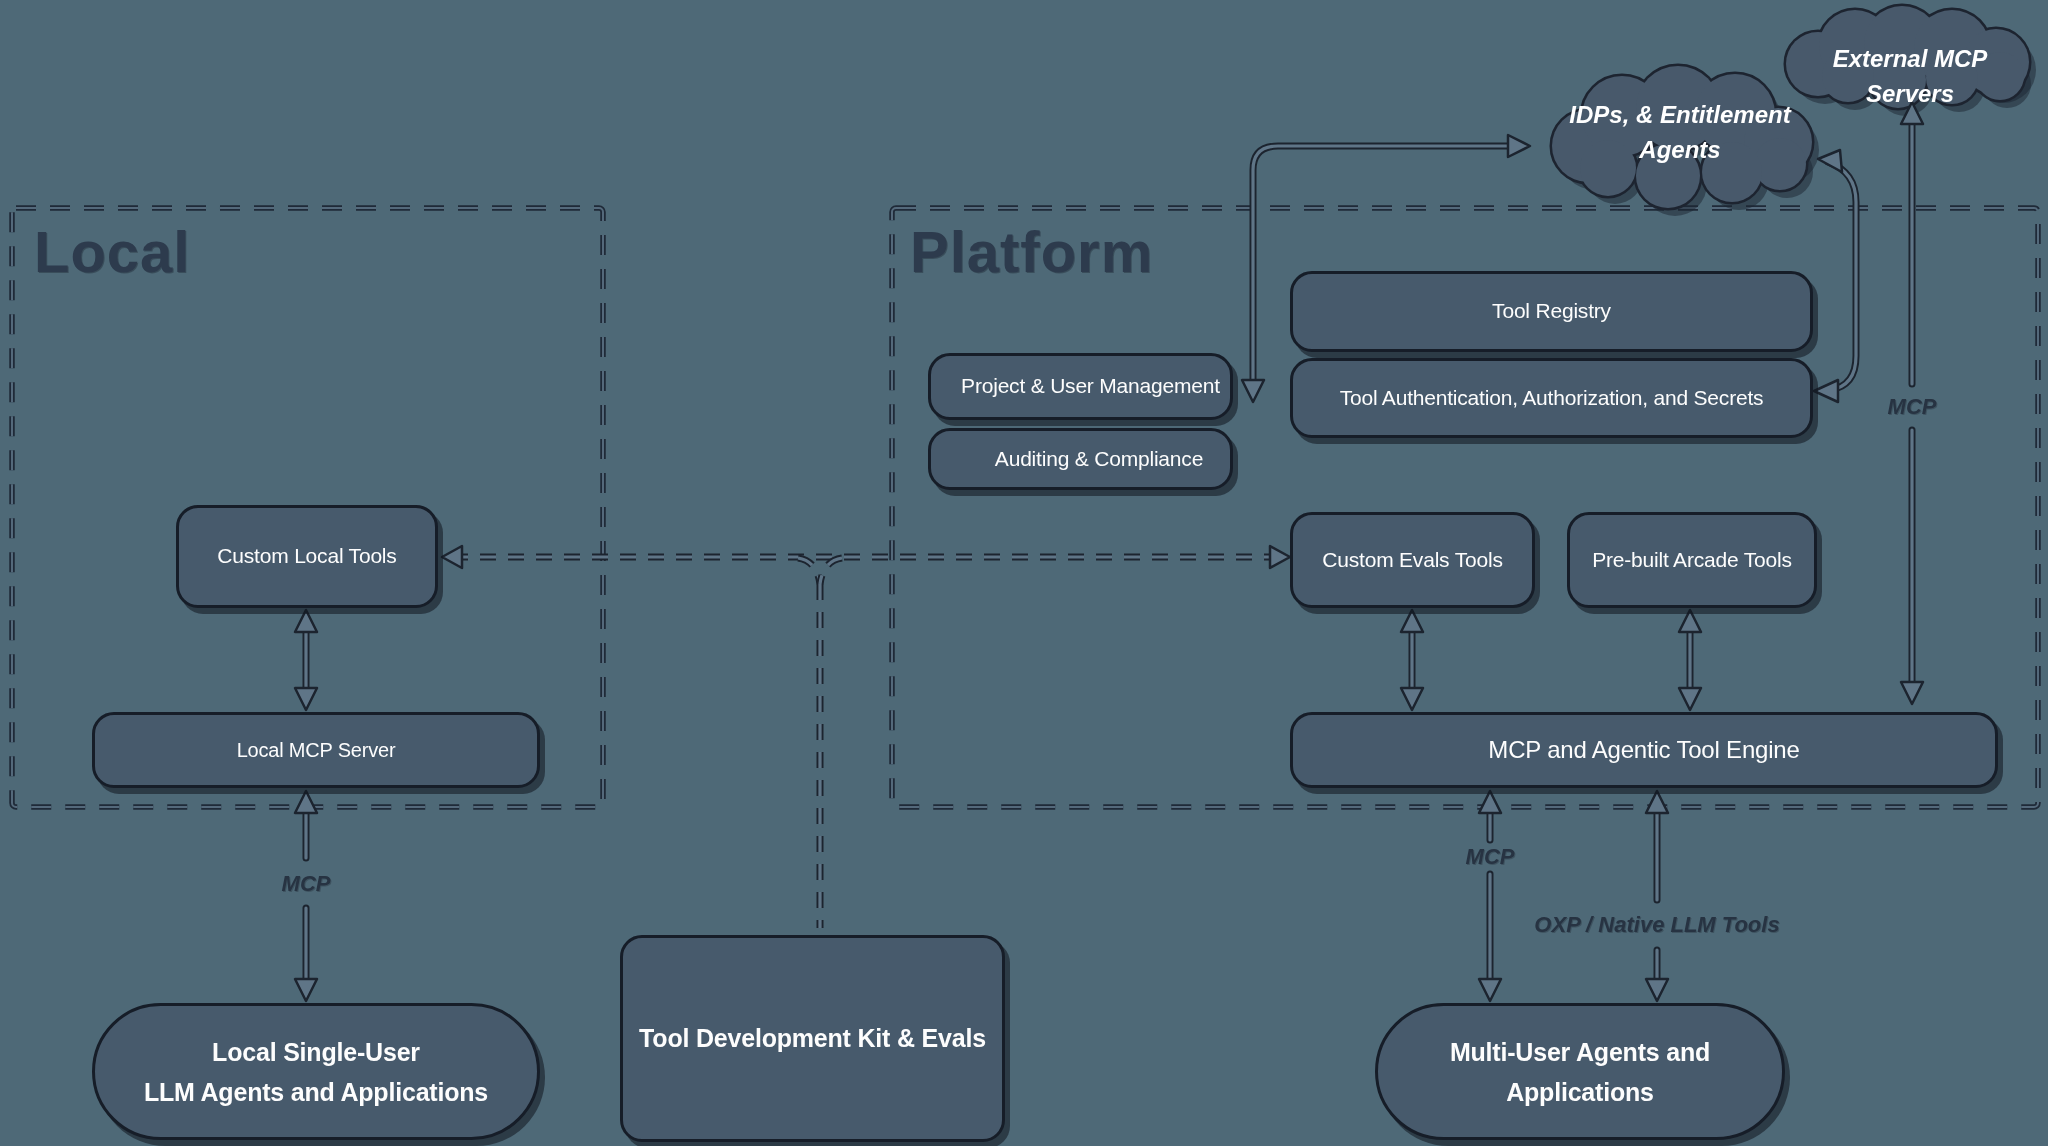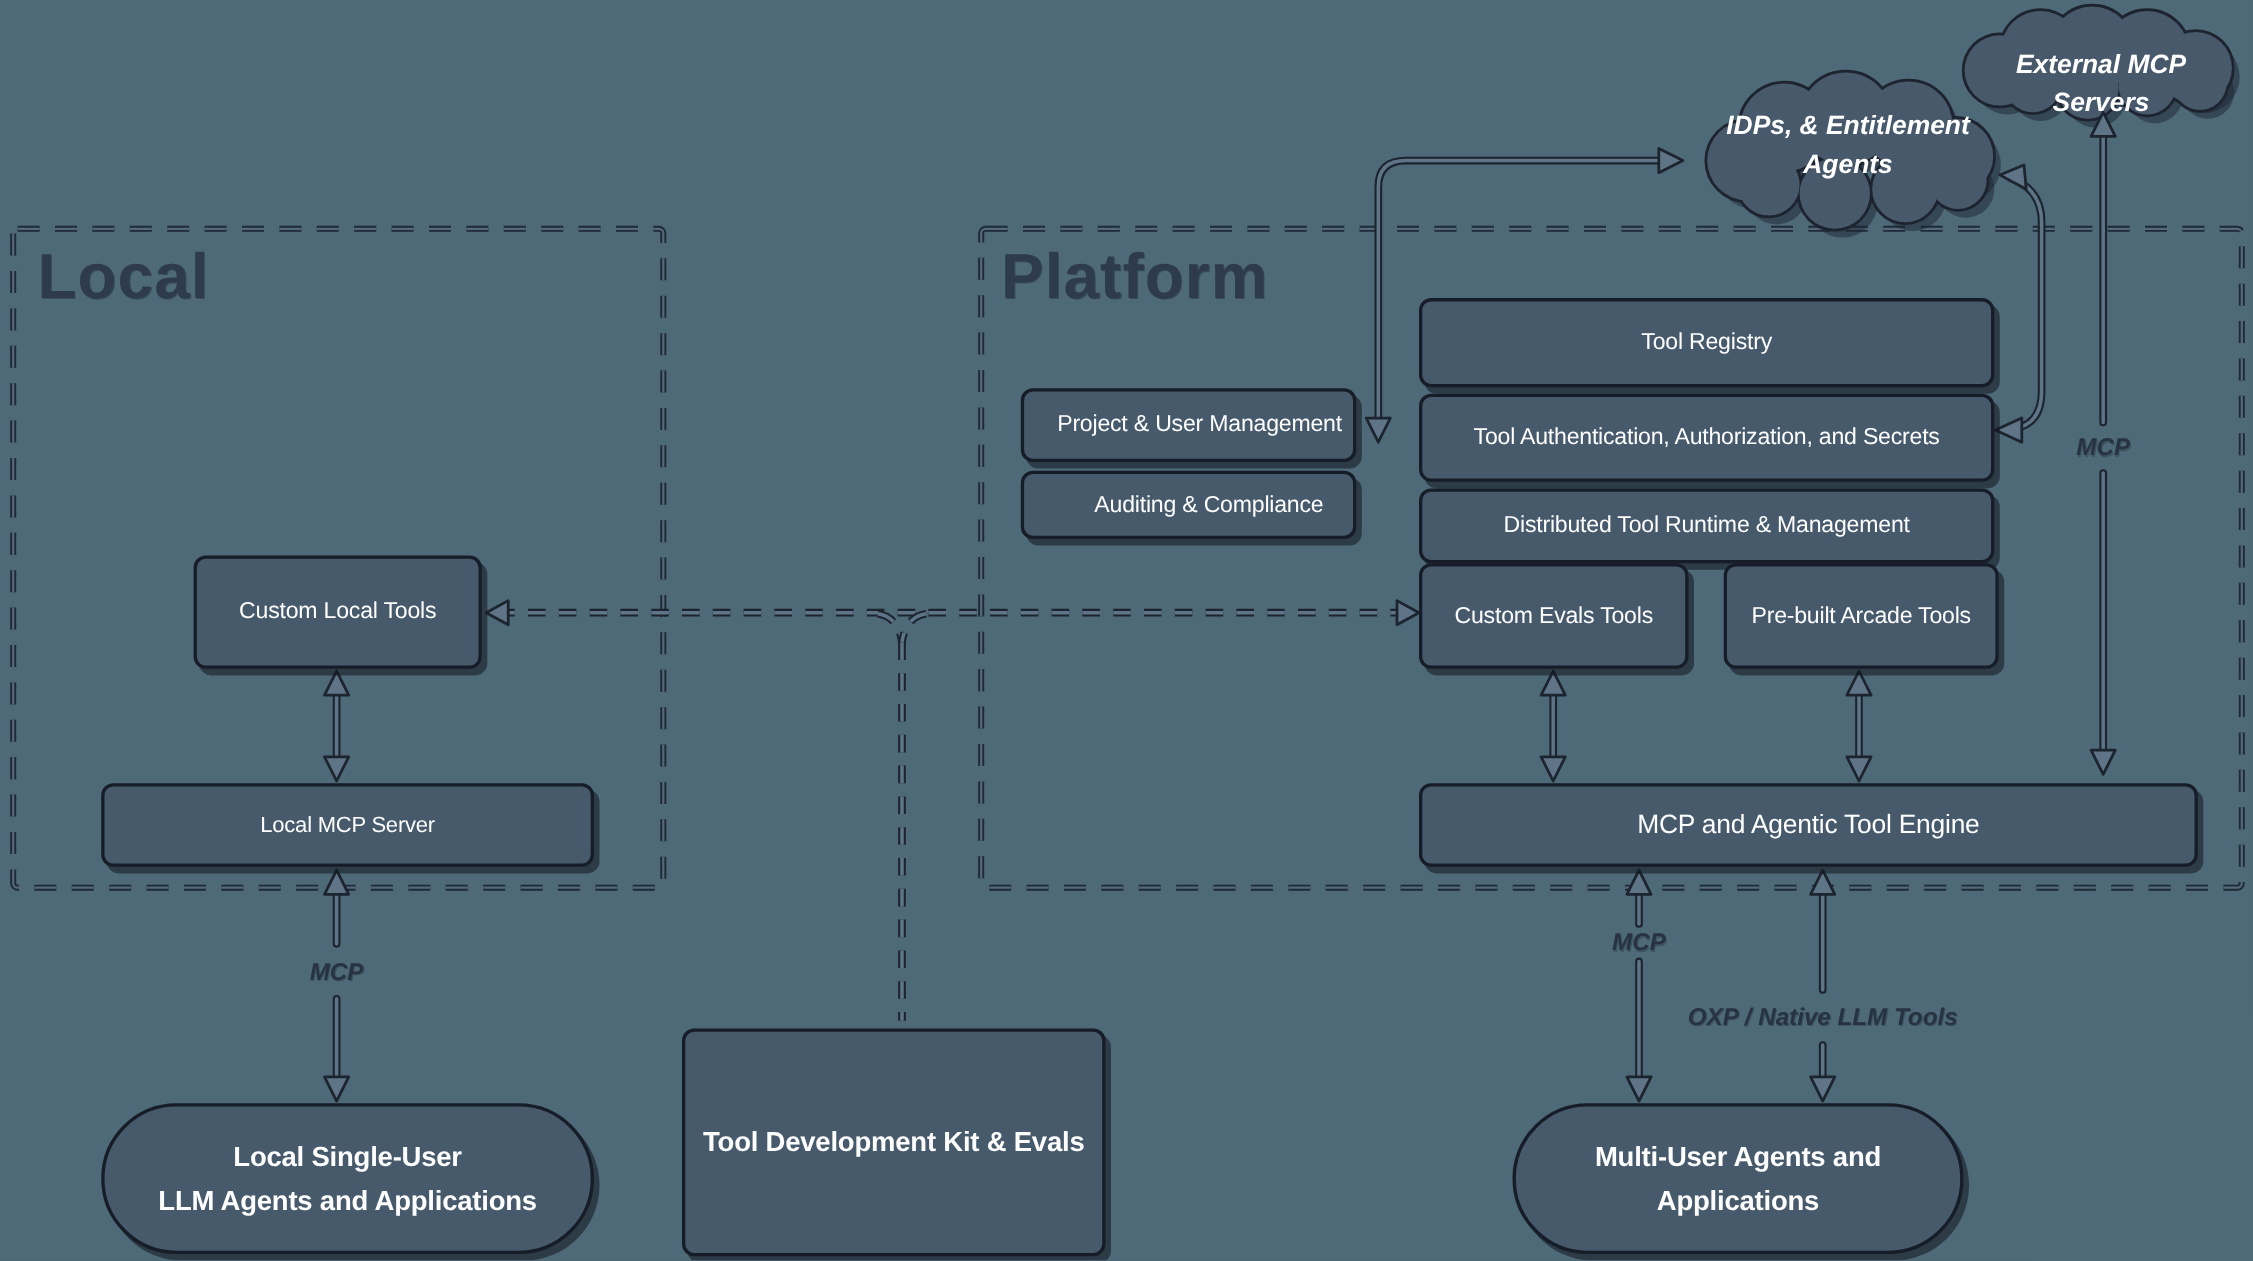--- a/index.html
+++ b/index.html
@@ -6,21 +6,21 @@
   #stage{
     position:relative;width:2048px;height:1146px;overflow:hidden;
     background:#4e6977;
     font-family:"Liberation Sans","DejaVu Sans",sans-serif;
   }
   svg.layer{position:absolute;left:0;top:0;}
   
   .box{
     position:absolute;display:flex;align-items:center;justify-content:center;
     text-align:center;color:#fdfdfd;
-    background:#475a6c;border:3px solid #161d28;border-radius:11px;
+    background:#475a6c;border:3px solid #161d28;border-radius:22px;
     box-shadow:5px 6px 0 rgba(16,22,31,.55);
     font-size:21px;letter-spacing:-.2px;line-height:1.25;
     box-sizing:border-box;padding:4px 10px;
   }
   .pill{border-radius:72px;font-weight:bold;font-size:25px;line-height:1.6;}
   .bold{font-weight:bold;font-size:25px;}
   
   .b-tool-registry   {left:1290px;top:271px;width:523px;height:81px;}
   .b-project-user    {left:928px; top:353px;width:305px;height:67px;padding-left:30px;}
   .b-tool-auth       {left:1290px;top:358px;width:523px;height:80px;}
@@ -244,21 +244,20 @@
   <div class="cloud-label cl-external">External MCP Servers</div>
   <div class="cloud-label cl-idps">
     <div>IDPs, &amp; Entitlement</div>
     <div>Agents</div>
   </div>
 
   <div class="box b-tool-registry">Tool Registry</div>
   <div class="box b-project-user">Project &amp; User Management</div>
   <div class="box b-tool-auth">Tool Authentication, Authorization, and Secrets</div>
   <div class="box b-auditing">Auditing &amp; Compliance</div>
-  <div class="box b-distributed">Distributed Tool Runtime &amp; Management</div>
   <div class="box b-custom-local">Custom Local Tools</div>
   <div class="box b-custom-hosted">Custom Evals Tools</div>
   <div class="box b-prebuilt">Pre-built Arcade Tools</div>
   <div class="box b-local-mcp">Local MCP Server</div>
   <div class="box b-engine">MCP and Agentic Tool Engine</div>
   <div class="box bold b-tdk">Tool Development Kit &amp; Evals</div>
 
   <div class="box pill b-pill-local">
     <div>
       <div>Local Single-User</div>

